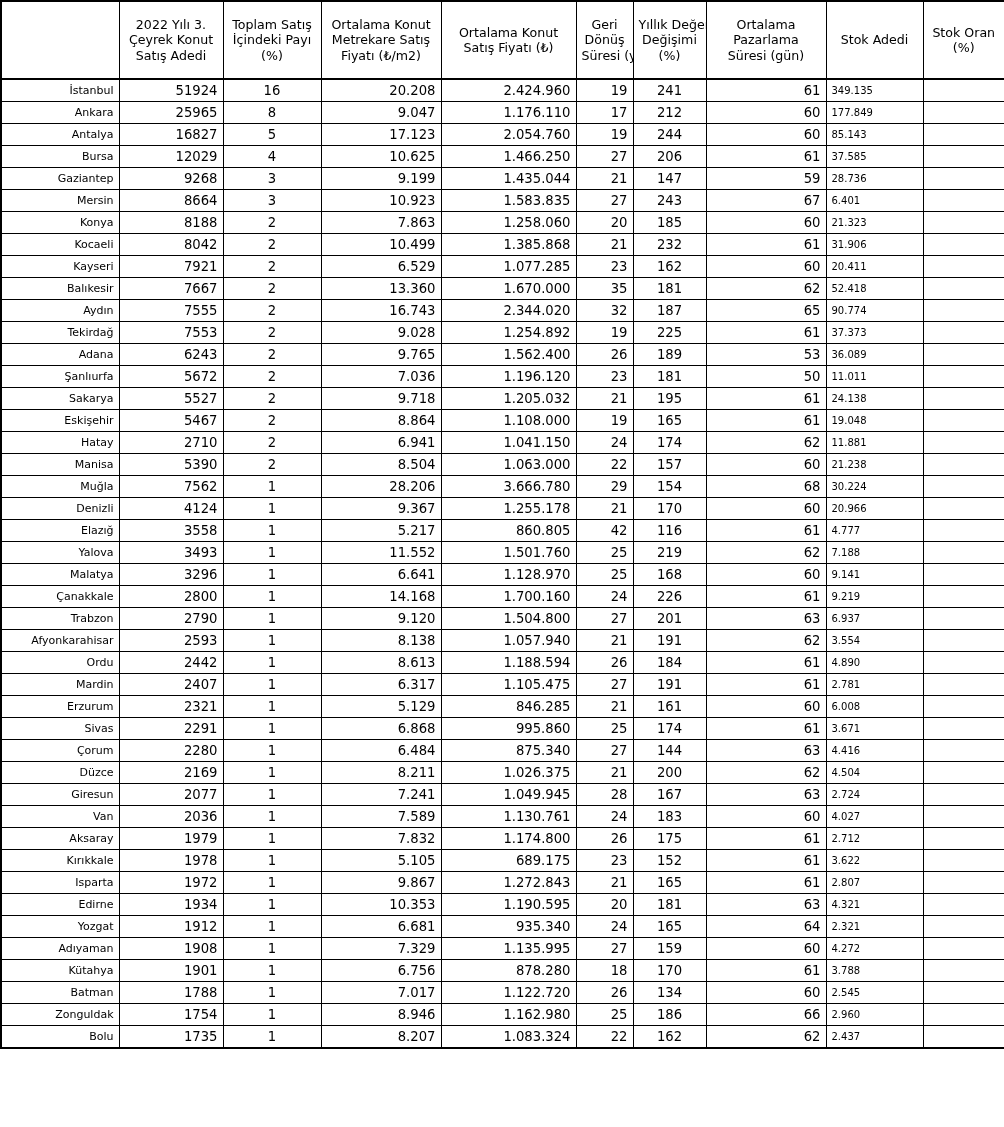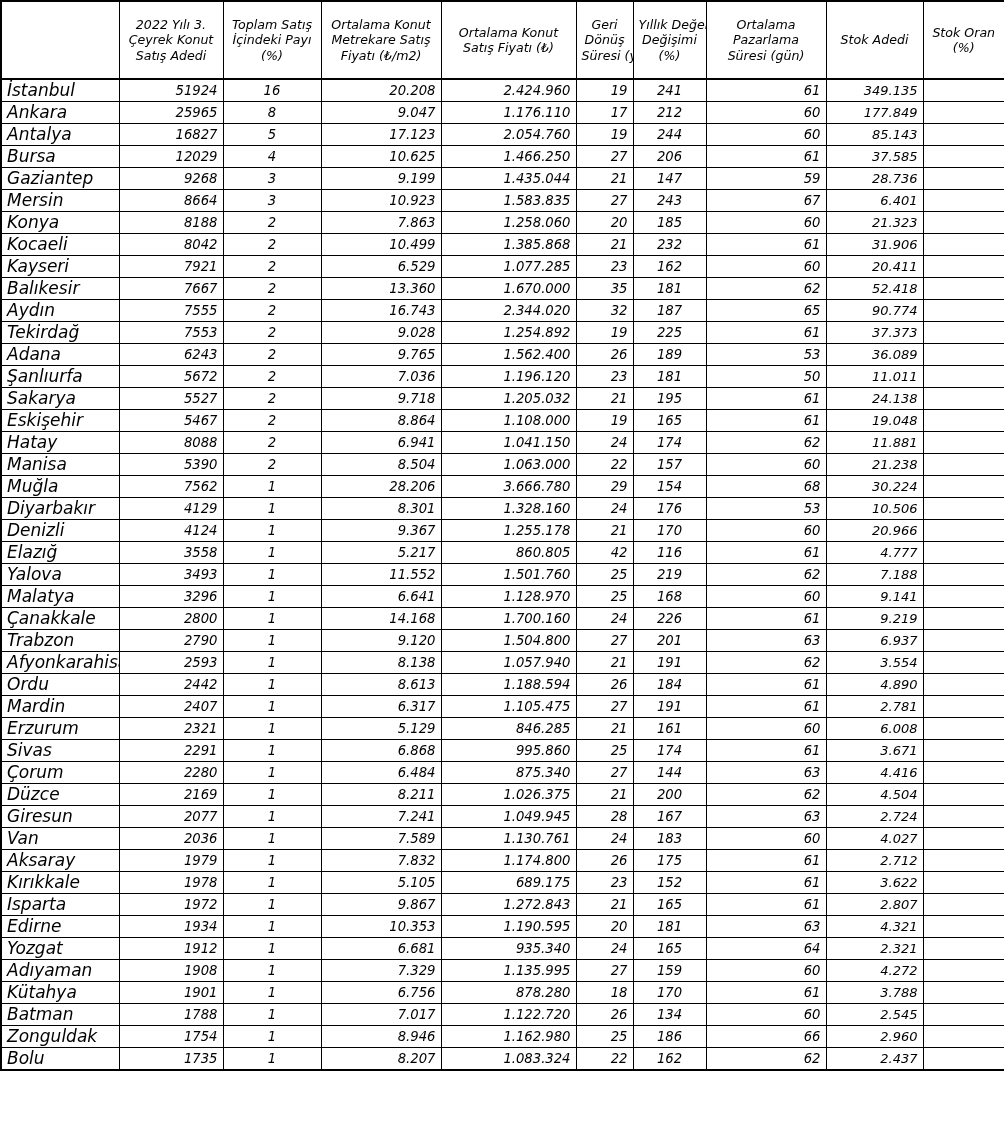--- a/index.html
+++ b/index.html
@@ -12,21 +12,20 @@
     height: 1127px;
     font-family: "DejaVu Sans", "Liberation Sans", sans-serif;
     color: #000000;
     overflow: hidden;
   }
   #sheet {
     width: 1004px;
     height: 1127px;
     position: relative;
     box-sizing: border-box;
-    font-style: italic;
   }
   table.grid {
     border-collapse: collapse;
     table-layout: fixed;
     width: 1004px;
     border-left: 2px solid #000;
     border-top: 2px solid #000;
     border-right: 2px solid #000;
     border-bottom: 2px solid #000;
   }
@@ -54,28 +53,28 @@
   }
   
   tbody tr { height: 21px; }
   tbody td {
     height: 21px;
     font-size: 13.2px;
     line-height: 21px;
     vertical-align: middle;
   }
   td.city {
-    text-align: left;
+    text-align: right;
     font-weight: bold;
-    font-size: 17px;
+    font-size: 11px;
     padding-right: 4px;
   }
   td.num     { text-align: right; }
   td.center  { text-align: center; }
-  td.small   { text-align: right; font-size: 13px; }
+  td.small   { text-align: left; font-size: 10px; }
 
   
   col.c0 { width: 118px; }
   col.c1 { width: 104px; }
   col.c2 { width: 98px;  }
   col.c3 { width: 120px; }
   col.c4 { width: 135px; }
   col.c5 { width: 57px;  }
   col.c6 { width: 73px;  }
   col.c7 { width: 120px; }
@@ -349,21 +348,21 @@
           <td class="num">19</td>
           <td class="center">165</td>
           <td class="num">61</td>
           <td class="small">19.048</td>
           <td class="lastcol">
             <div class="inner">4</div>
           </td>
         </tr>
         <tr>
           <td class="city">Hatay</td>
-          <td class="num">8088</td>
+          <td class="num">2710</td>
           <td class="center">2</td>
           <td class="num">6.941</td>
           <td class="num">1.041.150</td>
           <td class="num">24</td>
           <td class="center">174</td>
           <td class="num">62</td>
           <td class="small">11.881</td>
           <td class="lastcol">
             <div class="inner">1</div>
           </td>
@@ -390,34 +389,20 @@
           <td class="num">3.666.780</td>
           <td class="num">29</td>
           <td class="center">154</td>
           <td class="num">68</td>
           <td class="small">30.224</td>
           <td class="lastcol">
             <div class="inner">4</div>
           </td>
         </tr>
         <tr>
-          <td class="city">Diyarbakır</td>
-          <td class="num">4129</td>
-          <td class="center">1</td>
-          <td class="num">8.301</td>
-          <td class="num">1.328.160</td>
-          <td class="num">24</td>
-          <td class="center">176</td>
-          <td class="num">53</td>
-          <td class="small">10.506</td>
-          <td class="lastcol">
-            <div class="inner">2</div>
-          </td>
-        </tr>
-        <tr>
           <td class="city">Denizli</td>
           <td class="num">4124</td>
           <td class="center">1</td>
           <td class="num">9.367</td>
           <td class="num">1.255.178</td>
           <td class="num">21</td>
           <td class="center">170</td>
           <td class="num">60</td>
           <td class="small">20.966</td>
           <td class="lastcol">

